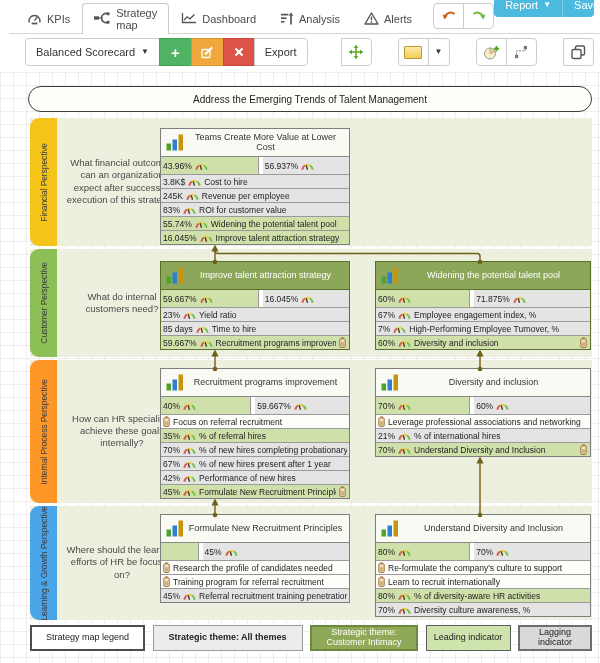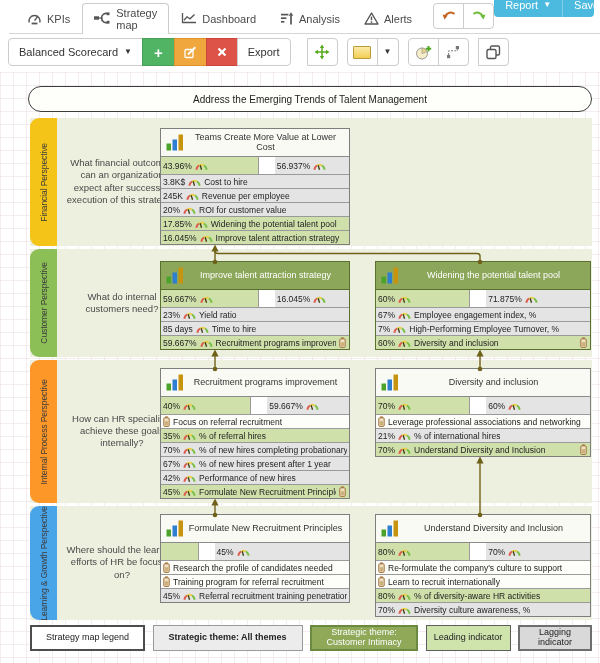--- a/index.html
+++ b/index.html
@@ -16,21 +16,21 @@
   .ur-btn:last-child{border-radius:0 4px 4px 0;}
   .menus{margin-left:auto;margin-bottom:16px;display:flex;border-radius:4px;overflow:hidden;}
   .menu-btn{background:#4cbade;color:#fff;font-size:11px;padding:6px 11px;border:none;border-right:1px solid #80cfe7;display:flex;align-items:center;gap:5px;cursor:pointer;}
   .menu-btn:last-child{border-right:none;}
   .caret{font-size:8px;line-height:1;}
 
   
   .toolbar2{position:absolute;top:38px;left:8px;height:28px;display:flex;gap:16px;align-items:center;}
   .btn-group{display:flex;}
   .tb-btn{height:28px;border:1px solid #ccc;background:#fff;font-size:11px;color:#333;padding:0 10px;display:flex;align-items:center;gap:6px;margin-left:-1px;cursor:pointer;box-sizing:border-box;}
-  .btn-group .tb-btn:first-child{border-radius:4px 0 0 4px;margin-left:0;}
+  .btn-group .tb-btn:first-child{border-radius:4px 0 0 4px;margin-left:17px;}
   .btn-group .tb-btn:last-child{border-radius:0 4px 4px 0;}
   .tb-btn.green{background:#51b364;border-color:#45a156;color:#fff;font-weight:bold;font-size:15px;padding:0 11px;}
   .tb-btn.orange{background:#efa73e;border-color:#dd9530;padding:0 9px;}
   .tb-btn.red{background:#dd5347;border-color:#cc4438;color:#fff;font-weight:bold;padding:0 10px;}
   .ico-btn{width:31px;justify-content:center;padding:0;}
   .ico-btn.narrow{width:22px;}
   .yellow-rect{width:16px;height:11px;background:linear-gradient(#fbeaa9,#f3cf56);border:1px solid #b99b35;border-radius:1px;display:inline-block;}
 
   
   .canvas{position:absolute;top:72px;left:0;width:600px;height:591px;
@@ -45,21 +45,21 @@
 
   
   .card{position:absolute;background:#fff;border:1px solid #7e7e7e;box-sizing:border-box;cursor:pointer;}
   .card.green{border-color:#59702f;}
   .card-h{height:28px;display:flex;align-items:center;padding:0 4px;border-bottom:1px solid #8a8a8a;background:#fafaf5;box-sizing:border-box;}
   .card.green .card-h{background:#8ca75a;border-bottom-color:#59702f;}
   .card-t{flex:1;text-align:center;font-size:9px;line-height:1.1;color:#333;}
   .card.green .card-t{color:#fff;}
   .row{display:flex;align-items:center;height:14px;box-sizing:border-box;border-top:1px solid #9a9a9a;padding:0 2px;gap:3px;color:#222;font-size:8.5px;}
   .card-body .row:first-child{border-top:none;}
-  .row.prow{padding:0;height:17px;gap:16px;}
+  .row.prow{padding:0;height:17px;gap:4px;}
   .pcell{height:100%;display:flex;align-items:center;gap:3px;padding:0 2px;box-sizing:border-box;}
   .pcell.l{background:#cfe0aa;border-right:1px solid #9a9a9a;}
   .pcell.r{background:#e4e4e4;flex:1;}
   .bg-gray{background:#e4e4e4;}
   .bg-green{background:#cfe0aa;}
   .bg-white{background:#fdfdfa;}
   .val{white-space:nowrap;}
   .kpi-label{white-space:nowrap;overflow:hidden;}
   .batt-r{margin-left:auto;display:flex;align-items:center;padding-right:1px;}
   .g,.batt{flex:none;display:block;}
@@ -299,31 +299,31 @@
               <span class="val">245K</span>
               <svg class="g" width="13" height="10" viewBox="0 0 13 10">
                 <path d="M1.5 8.8 A5 5 0 0 1 4 4.5" stroke="#dd5b4b" stroke-width="2" fill="none"></path>
                 <path d="M4 4.5 A5 5 0 0 1 9 4.5" stroke="#e9cf4e" stroke-width="2" fill="none"></path>
                 <path d="M9 4.5 A5 5 0 0 1 11.5 8.8" stroke="#78bf45" stroke-width="2" fill="none"></path>
                 <line x1="6.5" y1="8.8" x2="5.2" y2="4.3" stroke="#3c3c10" stroke-width="1.3"></line>
               </svg>
               <span class="kpi-label">Revenue per employee</span>
             </div>
             <div class="row bg-gray">
-              <span class="val">20%</span>
+              <span class="val">83%</span>
               <svg class="g" width="13" height="10" viewBox="0 0 13 10">
                 <path d="M1.5 8.8 A5 5 0 0 1 4 4.5" stroke="#dd5b4b" stroke-width="2" fill="none"></path>
                 <path d="M4 4.5 A5 5 0 0 1 9 4.5" stroke="#e9cf4e" stroke-width="2" fill="none"></path>
                 <path d="M9 4.5 A5 5 0 0 1 11.5 8.8" stroke="#78bf45" stroke-width="2" fill="none"></path>
                 <line x1="6.5" y1="8.8" x2="5.2" y2="4.3" stroke="#3c3c10" stroke-width="1.3"></line>
               </svg>
               <span class="kpi-label">ROI for customer value</span>
             </div>
             <div class="row bg-green">
-              <span class="val">17.85%</span>
+              <span class="val">55.74%</span>
               <svg class="g" width="13" height="10" viewBox="0 0 13 10">
                 <path d="M1.5 8.8 A5 5 0 0 1 4 4.5" stroke="#dd5b4b" stroke-width="2" fill="none"></path>
                 <path d="M4 4.5 A5 5 0 0 1 9 4.5" stroke="#e9cf4e" stroke-width="2" fill="none"></path>
                 <path d="M9 4.5 A5 5 0 0 1 11.5 8.8" stroke="#78bf45" stroke-width="2" fill="none"></path>
                 <line x1="6.5" y1="8.8" x2="5.2" y2="4.3" stroke="#3c3c10" stroke-width="1.3"></line>
               </svg>
               <span class="kpi-label">Widening the potential talent pool</span>
             </div>
             <div class="row bg-green">
               <span class="val">16.045%</span>

